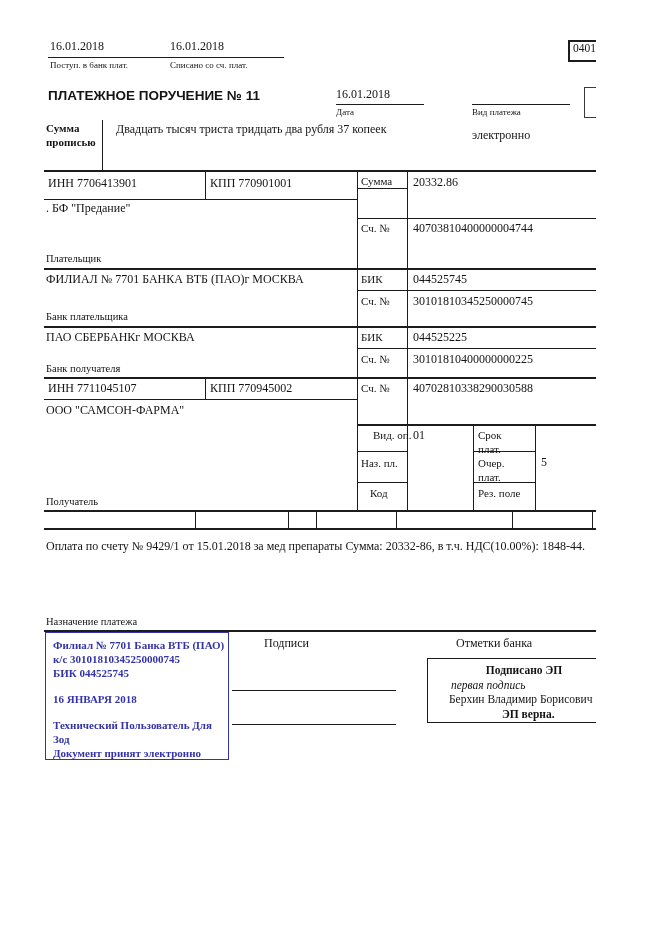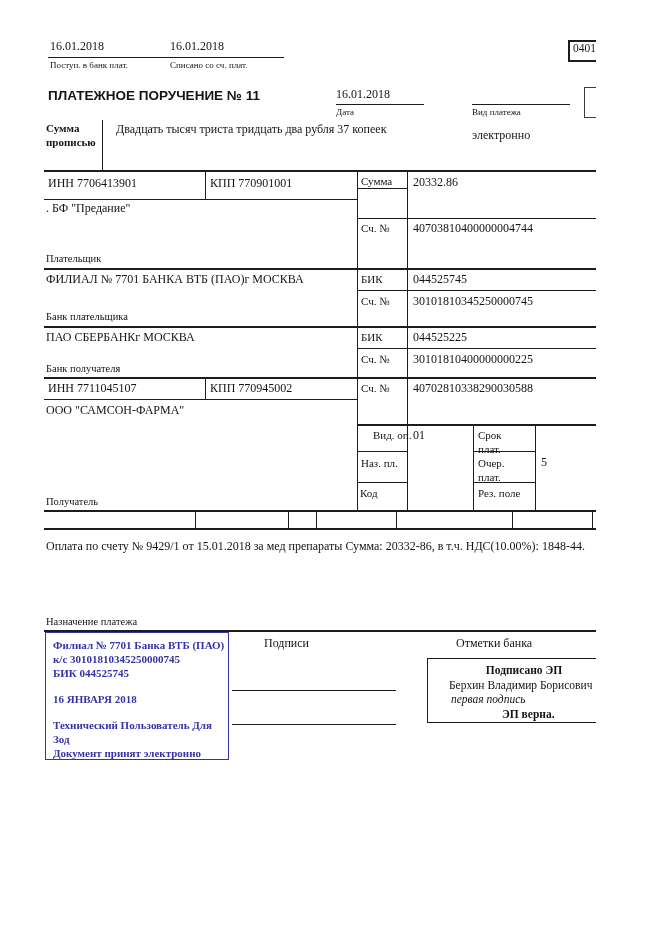--- a/index.html
+++ b/index.html
@@ -112,21 +112,21 @@
   <div class="t" style="left:413px;top:382px;">40702810338290030588</div>
   <div class="t" style="left:46px;top:404px;">ООО "САМСОН-ФАРМА"</div>
   <div class="sec" style="left:46px;top:496px;">Получатель</div>
 
   <div class="cell-lbl" style="left:361px;top:429px;margin-left:12px;">Вид. оп.</div>
   <div class="t" style="left:413px;top:429px;">01</div>
   <div class="cell-lbl wrap" style="left:478px;top:429px;width:46px;">Срок плат.</div>
   <div class="cell-lbl" style="left:361px;top:457px;">Наз. пл.</div>
   <div class="cell-lbl wrap" style="left:478px;top:457px;width:46px;">Очер. плат.</div>
   <div class="t" style="left:541px;top:456px;">5</div>
-  <div class="cell-lbl" style="left:360px;top:487px;text-align:center;">Код</div>
+  <div class="cell-lbl" style="left:370px;top:487px;text-align:center;">Код</div>
   <div class="cell-lbl" style="left:478px;top:487px;">Рез. поле</div>
 
   <div>
     <div class="vl" style="left:195px;top:512px;height:16px;"></div>
     <div class="vl" style="left:288px;top:512px;height:16px;"></div>
     <div class="vl" style="left:316px;top:512px;height:16px;"></div>
     <div class="vl" style="left:396px;top:512px;height:16px;"></div>
     <div class="vl" style="left:512px;top:512px;height:16px;"></div>
     <div class="vl" style="left:592px;top:512px;height:16px;"></div>
     <div class="hl2" style="left:44px;top:528px;width:574px;"></div>
@@ -149,18 +149,18 @@
     <div style="height:12px;"></div>
     <div>16 ЯНВАРЯ 2018</div>
     <div style="height:12px;"></div>
     <div>Технический Пользователь Для</div>
     <div>Зод</div>
     <div>Документ принят электронно</div>
   </div>
 
   <div class="esign">
     <div style="text-align:center;font-weight:bold;">Подписано ЭП</div>
+    <div style="padding-left:9px;font-style:italic;">первая подпись</div>
     <div style="padding-left:7px;">Берхин Владимир Борисович</div>
-    <div style="padding-left:9px;font-style:italic;">первая подпись</div>
     <div style="padding-left:60px;font-weight:bold;">ЭП верна.</div>
   </div>
 
 </div>
 
 </body></html>

